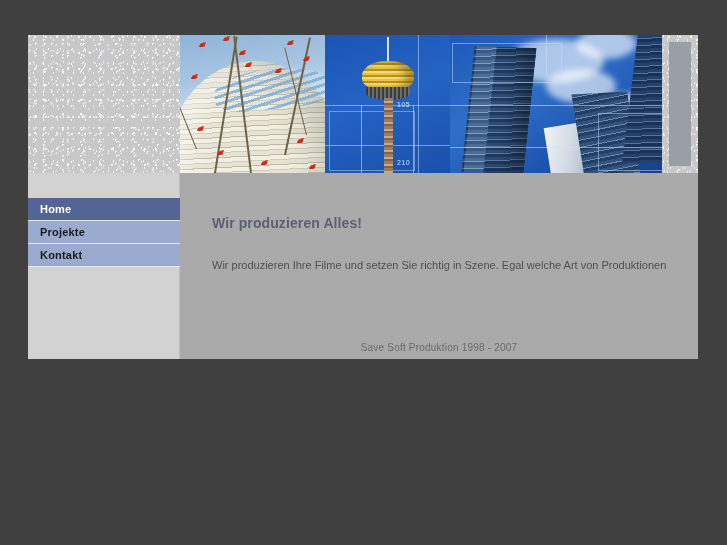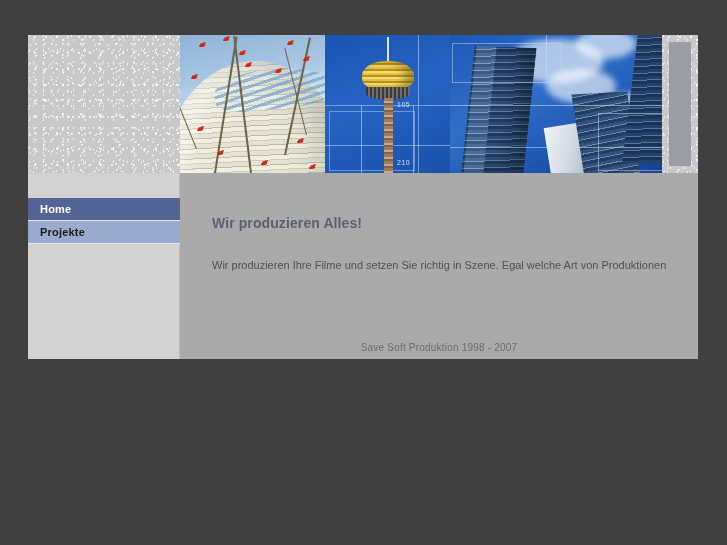--- a/index.html
+++ b/index.html
@@ -404,20 +404,23 @@
   <div id="lower-row">
 
     <div id="sidebar">
       <div id="nav">
         <div class="nav-item active">
           <span>Home</span>
         </div>
         <div class="nav-item">
           <span>Projekte</span>
         </div>
+        <div class="nav-item">
+          <span>Kontakt</span>
+        </div>
       </div>
     </div>
 
     <div id="content">
       <div id="content-inner">
         <div id="heading">Wir produzieren Alles!</div>
         <div id="paragraph">
           <div class="line">Wir produzieren Ihre Filme und setzen Sie richtig in Szene. Egal welche Art von Produktionen</div>
         </div>
       </div>

